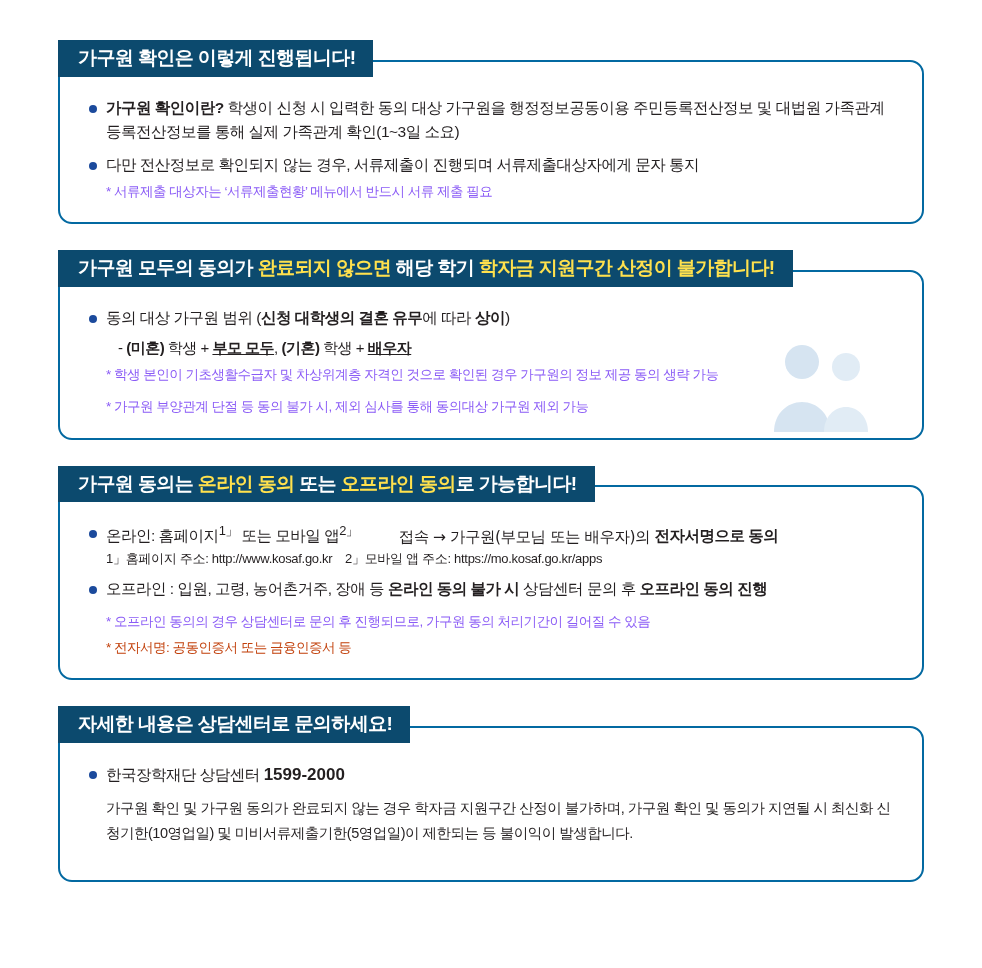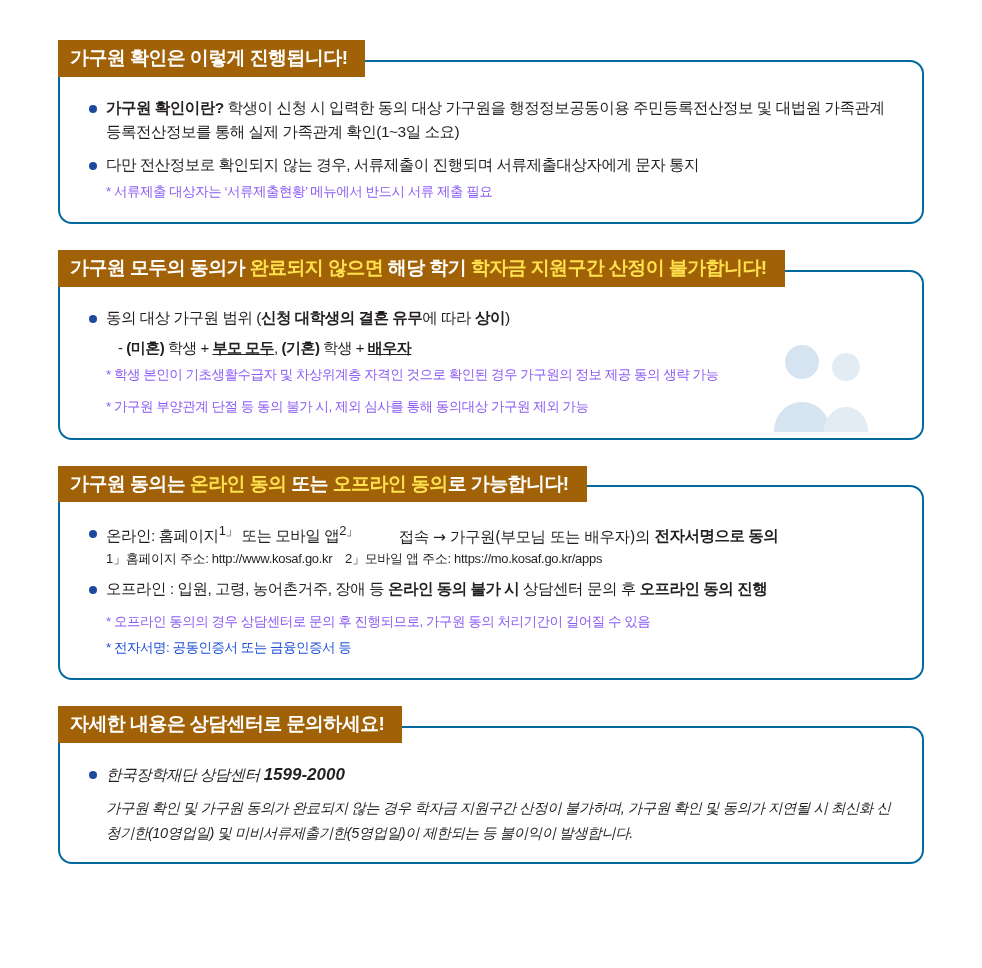--- a/index.html
+++ b/index.html
@@ -25,26 +25,26 @@
 
   
   .section {
     position: relative;
     margin-bottom: 26px;
   }
   .section:last-child { margin-bottom: 0; }
 
   .sec-header {
     display: inline-block;
-    background: #a16207;
+    background: #0c4a6e;
     color: #ffffff;
     font-size: 19px;
     font-weight: bold;
     letter-spacing: -0.6px;
-    padding: 7px 18px 8px 12px;
+    padding: 7px 18px 8px 20px;
     position: relative;
     z-index: 3;
     line-height: 1.15;
     white-space: nowrap;
   }
   .sec-header .hl { color: #ffe14d; }
 
   .sec-body {
     border: 2px solid #0369a1;
     border-radius: 14px;
@@ -77,21 +77,21 @@
     top: 9px;
     width: 8px;
     height: 8px;
     border-radius: 50%;
     background: #1b4a9c;
   }
 
   .b-strong { font-weight: bold; }
   .note {
     font-size: 13.5px;
-    color: #1d4ed8;
+    color: #c2410c;
     letter-spacing: -0.5px;
     line-height: 1.6;
     margin: 4px 0 0 0;
   }
   .note.red { color: #8b5cf6; }
   .note-ind { padding-left: 20px; }
 
   .sub-line {
     font-size: 15px;
     letter-spacing: -0.5px;
@@ -126,21 +126,21 @@
     line-height: 1.7;
     letter-spacing: -0.5px;
     padding-left: 20px;
     margin-top: 8px;
   }
   .phone {
     font-weight: bold;
     font-size: 17px;
     letter-spacing: 0px;
   }
-  .sec4 .sec-body { padding-bottom: 16px; font-style: italic; }
+  .sec4 .sec-body { padding-bottom: 34px; }
   .arrow { font-family: "DejaVu Sans", sans-serif; margin-left: 36px; }
 </style>
 </head>
 <body>
 
 <div class="page">
 
   <div class="section sec1">
     <div class="sec-header">
       <span>가구원 확인</span><span>은 이렇게 진행됩니다!</span>

